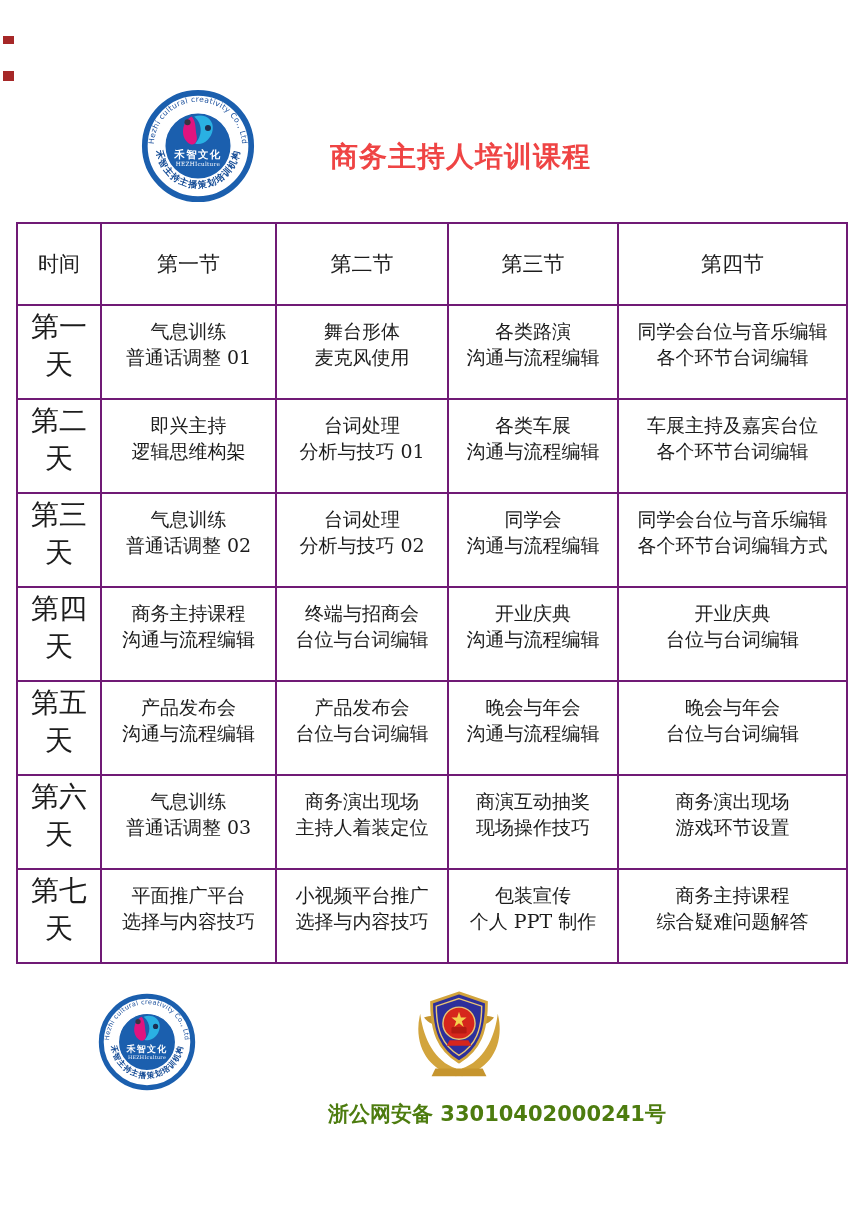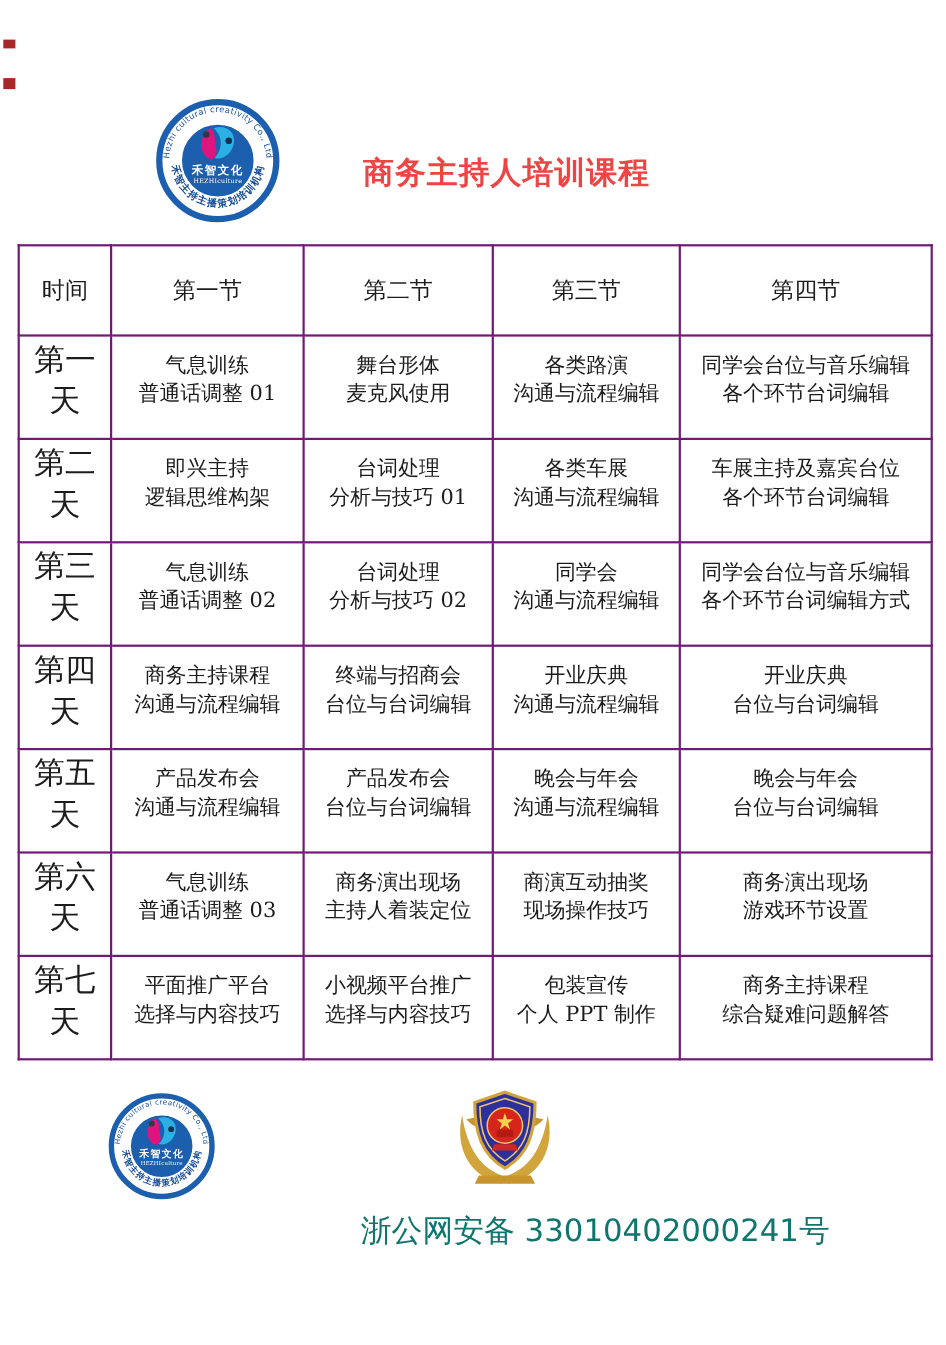--- a/index.html
+++ b/index.html
@@ -30,21 +30,21 @@
   td.day-cell span{display:block;padding-bottom:14px;font-size:28px;}
   td.course-cell .cell-flex{height:92px;display:flex;flex-direction:column;
        justify-content:flex-start;padding:13px 2px 14px;box-sizing:border-box;}
   .cell-line{white-space:nowrap;}
 
   
   .copyright{position:absolute;left:32px;top:1104px;font-family:"DejaVu Sans","Liberation Sans",sans-serif;
              font-size:19px;color:#4a4a4a;white-space:nowrap;}
   .police-badge{position:absolute;left:407px;top:985px;width:104px;height:100px;}
   .police-text{position:absolute;left:328px;top:1100px;font-family:"DejaVu Sans","Liberation Sans",sans-serif;
-             font-size:28px;font-weight:normal;color:#0f766e;white-space:nowrap;}
+             font-size:21px;font-weight:bold;color:#4d7c0f;white-space:nowrap;}
   .baidu-block{position:absolute;left:662px;top:996px;width:134px;text-align:center;
              font-family:"DejaVu Sans","Liberation Sans",sans-serif;}
   .baidu-v{width:86px;height:64px;margin:0 auto;display:block;}
   .baidu-cn{font-size:20px;color:#8e8e8e;letter-spacing:5px;margin-top:2px;white-space:nowrap;}
   .baidu-en{font-size:10px;color:#9a9a9a;letter-spacing:1px;margin-top:3px;white-space:nowrap;}
   .baidu-cert{font-size:20px;color:#1a1a1a;margin-top:7px;letter-spacing:1px;white-space:nowrap;}
 </style>
 </head>
 <body>
 

